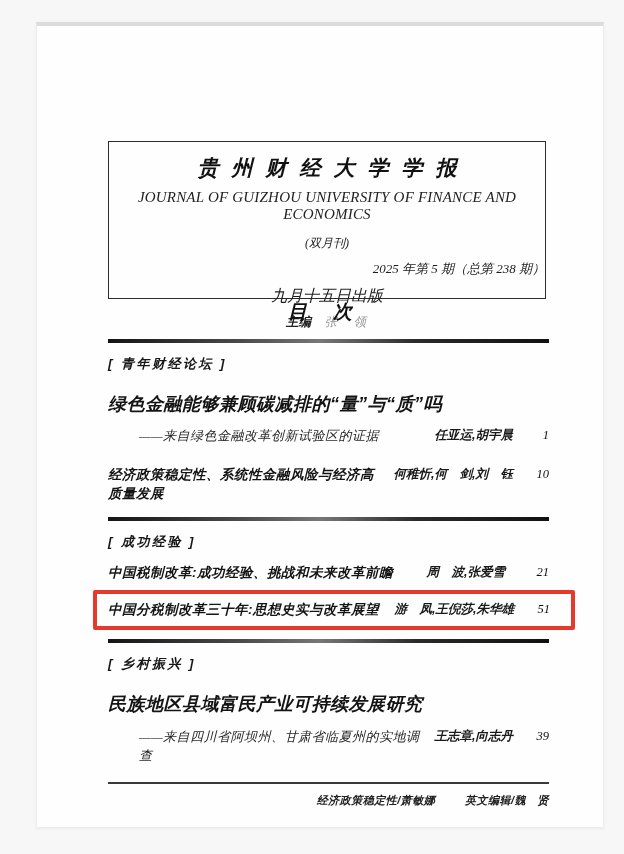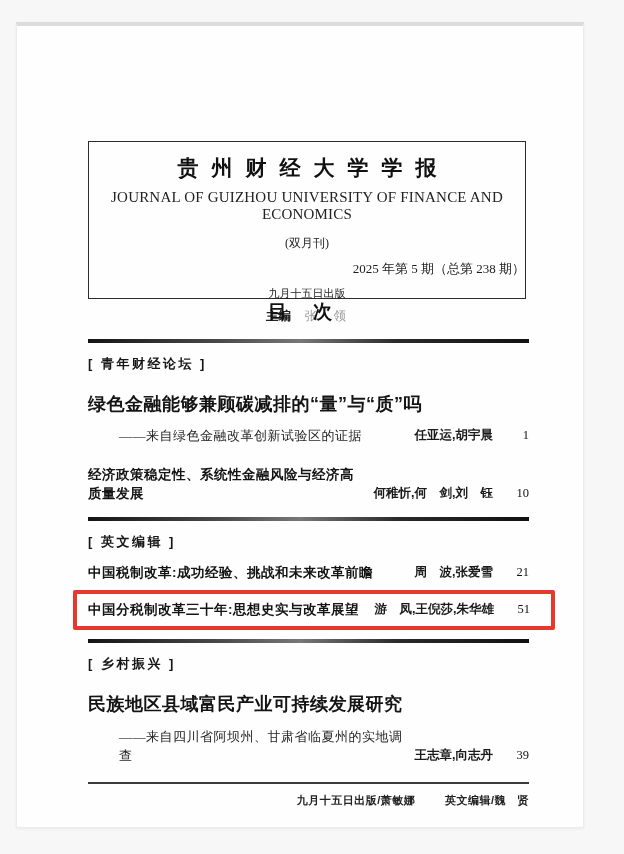--- a/index.html
+++ b/index.html
@@ -5,27 +5,28 @@
   html,body{margin:0;padding:0;}
   body{
     width:624px;height:854px;
     background:#f7f7f7;
     font-family:"Liberation Sans",sans-serif;
     color:#1d1d1d;
     position:relative;
     overflow:hidden;
   }
   .page{
-    position:absolute;left:16px;top:22px;
+    position:absolute;left:36px;top:22px;
     width:568px;height:806px;
     background:#fffefe;
     border:1px solid #ececec;
     border-top:4px solid #dcdcdc;
     box-shadow:0 1px 3px rgba(0,0,0,0.06);
     box-sizing:border-box;
+    font-style:italic;
   }
   
   .masthead-box{
     margin:115px 57px 0 71px;
     height:158px;
     border:1.5px solid #2b2b2b;
     box-sizing:border-box;
     text-align:center;
     padding-top:12px;
   }
@@ -36,21 +37,21 @@
     font-family:"Liberation Sans",sans-serif;
   }
   .m-title-en{
     font-size:15px;
     font-family:"Liberation Serif",serif;
     letter-spacing:0.2px;
     margin-top:7px;color:#222;
   }
   .m-freq{font-size:12px;margin-top:12px;font-family:"Liberation Serif",serif;}
   .m-issue{font-size:13px;margin-top:8px;font-family:"Liberation Serif",serif;text-align:right;}
-  .m-date{font-size:11px;margin-top:8px;font-family:"Liberation Serif",serif;}
+  .m-date{font-size:16px;margin-top:8px;font-family:"Liberation Serif",serif;}
   .m-editor{font-size:12.5px;margin-top:7px;}
   .m-editor .lbl{font-weight:bold;color:#222;margin-right:10px;}
   .m-editor .name{color:#9b9b9b;letter-spacing:2px;}
   
   .toc-title{
     text-align:center;
     font-size:19px;font-weight:bold;
     letter-spacing:26px;margin-right:-26px;
     color:#111;
   }
@@ -69,21 +70,21 @@
     letter-spacing:2.5px;color:#161616;
     line-height:18px;
   }
   .entry-title{
     margin-top:22px;
     font-size:18px;font-weight:bold;
     line-height:19px;color:#141414;
     letter-spacing:0.5px;
   }
   .row{
-    display:flex;align-items:flex-end;
+    display:flex;align-items:flex-start;
     margin-top:12px;line-height:19px;
   }
   .row .subtitle{
     flex:1;
     padding-left:31px;
     font-family:"Liberation Serif",serif;
     font-size:13px;color:#262626;
     letter-spacing:0.5px;
   }
   .row .title-inline{
@@ -155,23 +156,23 @@
     </div>
 
     <div class="row" style="margin-top:20px;">
       <span class="title-inline">经济政策稳定性、系统性金融风险与经济高质量发展</span>
       <span class="authors">何稚忻,何　剑,刘　钰</span>
       <span class="pageno">10</span>
     </div>
 
     <div class="rule"></div>
 
-    <div class="section-header">[ 英文编辑 ]</div>
-
-    <div class="row" style="">
+    <div class="section-header">[ 成功经验 ]</div>
+
+    <div class="row" style="gap:8px;">
       <span class="title-inline">中国税制改革:成功经验、挑战和未来改革前瞻</span>
       <span class="authors">周　波,张爱雪</span>
       <span class="pageno">21</span>
     </div>
 
     <div class="highlight-wrap">
       <div class="row">
         <span class="title-inline">中国分税制改革三十年:思想史实与改革展望</span>
         <span class="authors">游　凤,王倪莎,朱华雄</span>
         <span class="pageno">51</span>
@@ -184,18 +185,18 @@
 
     <div class="entry-title">民族地区县域富民产业可持续发展研究</div>
     <div class="row" style="margin-top:13px;">
       <span class="subtitle">——来自四川省阿坝州、甘肃省临夏州的实地调查</span>
       <span class="authors">王志章,向志丹</span>
       <span class="pageno">39</span>
     </div>
 
     <div class="footer-rule"></div>
     <div class="footer">
-      <span>九月十五日出版/萧敏娜</span>
+      <span>经济政策稳定性/萧敏娜</span>
       <span class="en-ed">英文编辑/魏　贤</span>
     </div>
 
   </div>
 </div>
 
 </body></html>

